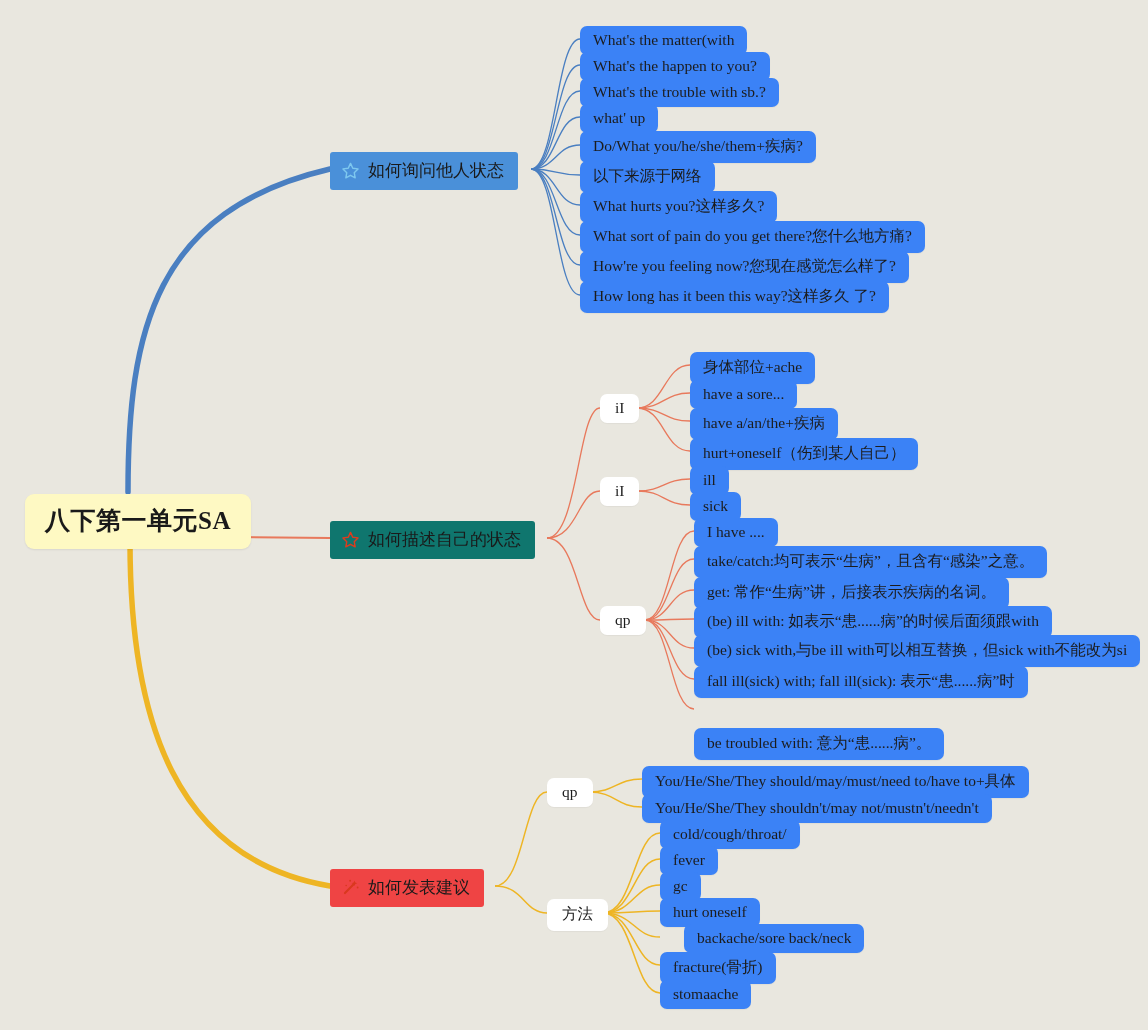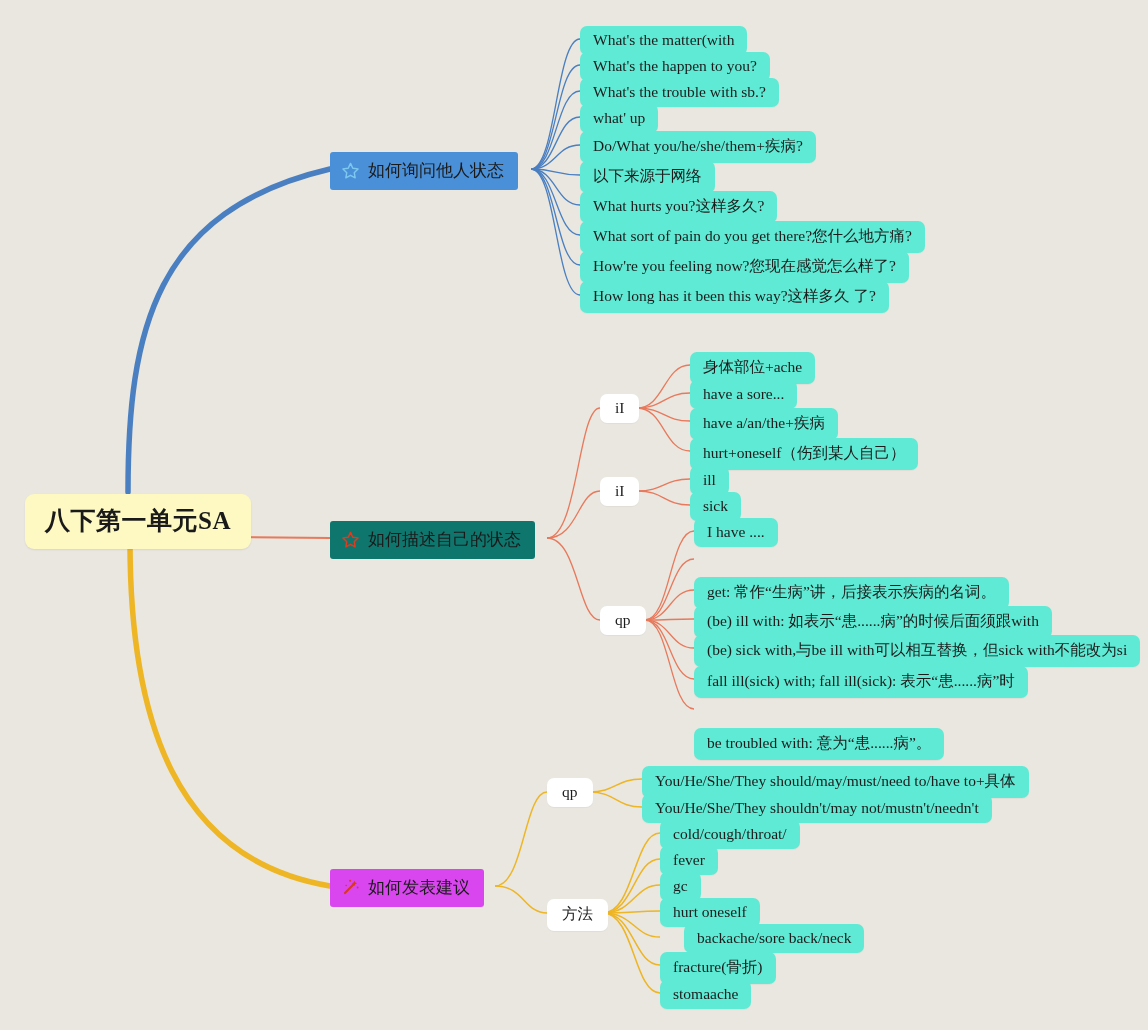--- a/index.html
+++ b/index.html
@@ -50,25 +50,25 @@
   
   .branch {
     border-radius: 3px;
     padding: 7px 14px 8px 10px;
     font-size: 17px;
     color: #1a1a1a;
     gap: 7px;
   }
   .branch.blue   { background: #4a90d9; }
   .branch.orange { background: #0f766e; }
-  .branch.yellow { background: #d946ef; }
+  .branch.yellow { background: #ef4444; }
 
   
   .leaf {
-    background: #5eead4;
+    background: #3b82f6;
     border-radius: 7px;
     padding: 5px 13px 6px 13px;
     font-size: 15.5px;
     color: #1c1c1c;
     box-shadow: 0 1px 1px rgba(0,0,0,0.04);
   }
   .mid {
     background: #ffffff;
     border-radius: 7px;
     padding: 5px 15px 6px 15px;
@@ -238,20 +238,23 @@
     </div>
   <div class="node leaf" style="left:690px; top:492px;">
       <span>sick</span>
     </div>
 
   <div class="node mid" style="left:600px; top:606px;">
       <span>qp</span>
     </div>
   <div class="node leaf" style="left:694px; top:518px;">
       <span>I have ....</span>
+    </div>
+  <div class="node leaf" style="left:694px; top:546px;">
+      <span>take/catch:均可表示“生病”，且含有“感染”之意。</span>
     </div>
   <div class="node leaf" style="left:694px; top:577px;">
       <span>get: 常作“生病”讲，后接表示疾病的名词。</span>
     </div>
   <div class="node leaf" style="left:694px; top:606px;">
       <span>(be) ill with: 如表示“患......病”的时候后面须跟with</span>
     </div>
   <div class="node leaf" style="left:694px; top:635px;">
       <span>(be) sick with,与be ill with可以相互替换，但sick with不能改为si</span>
     </div>

